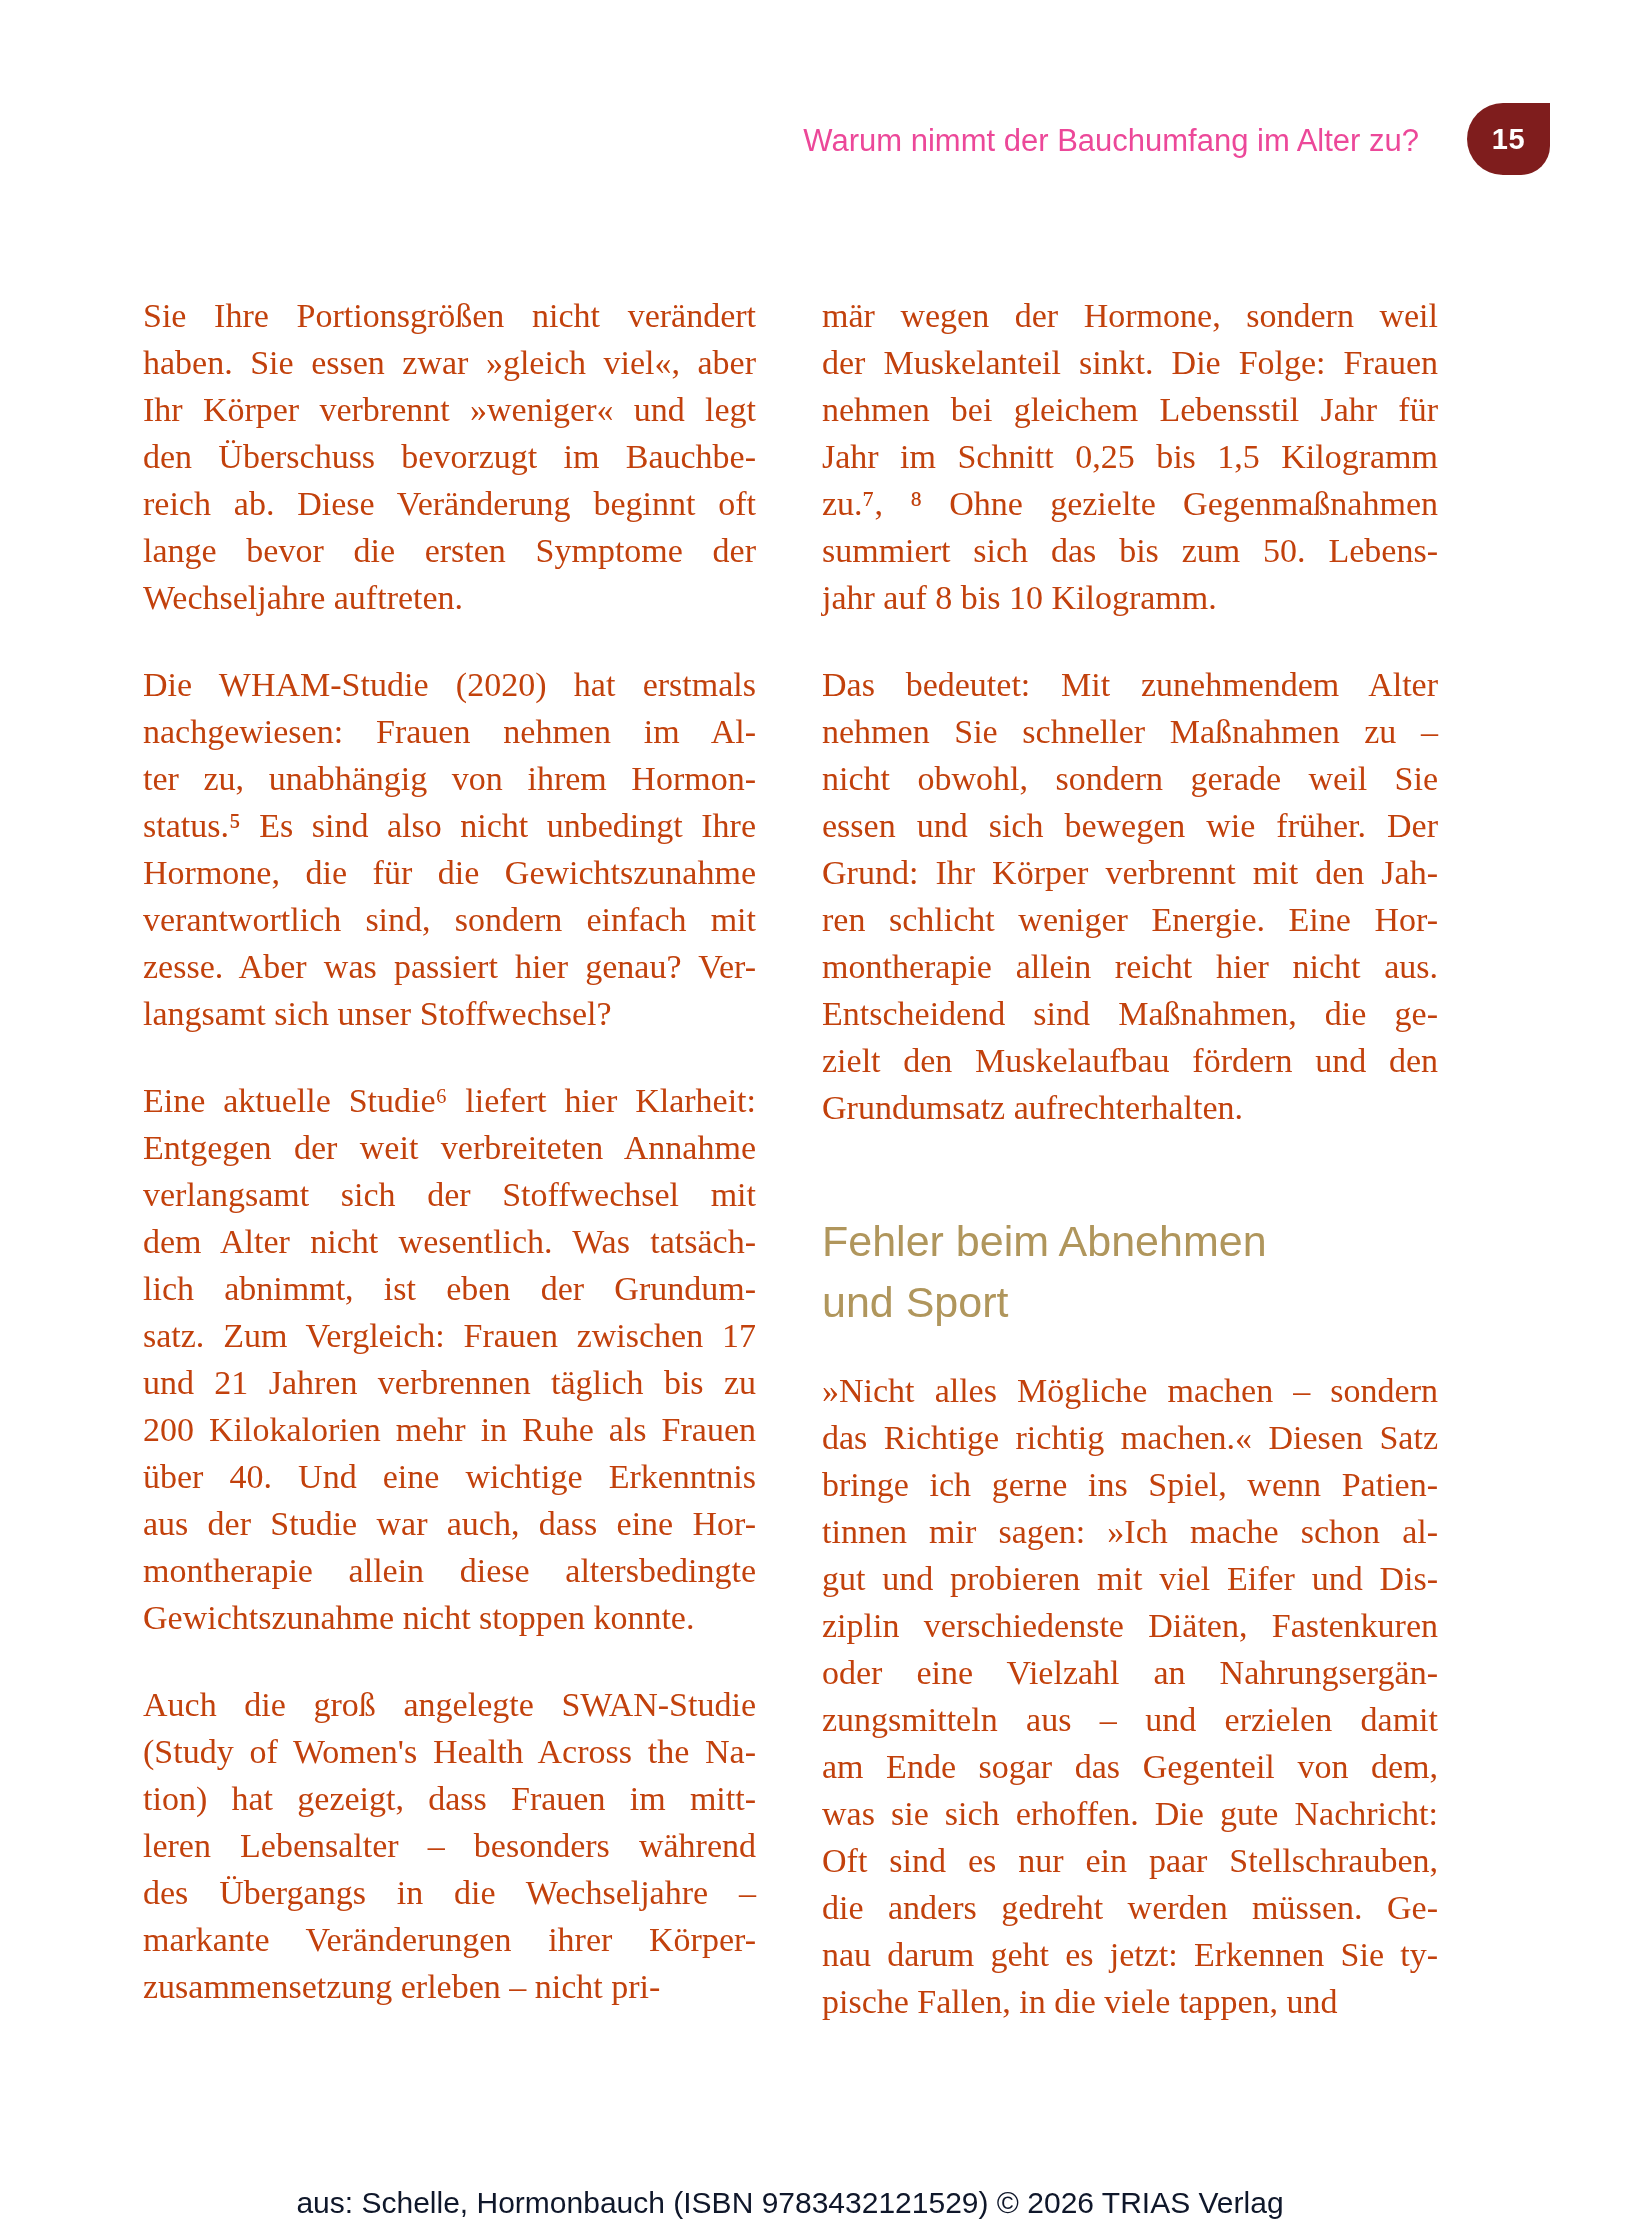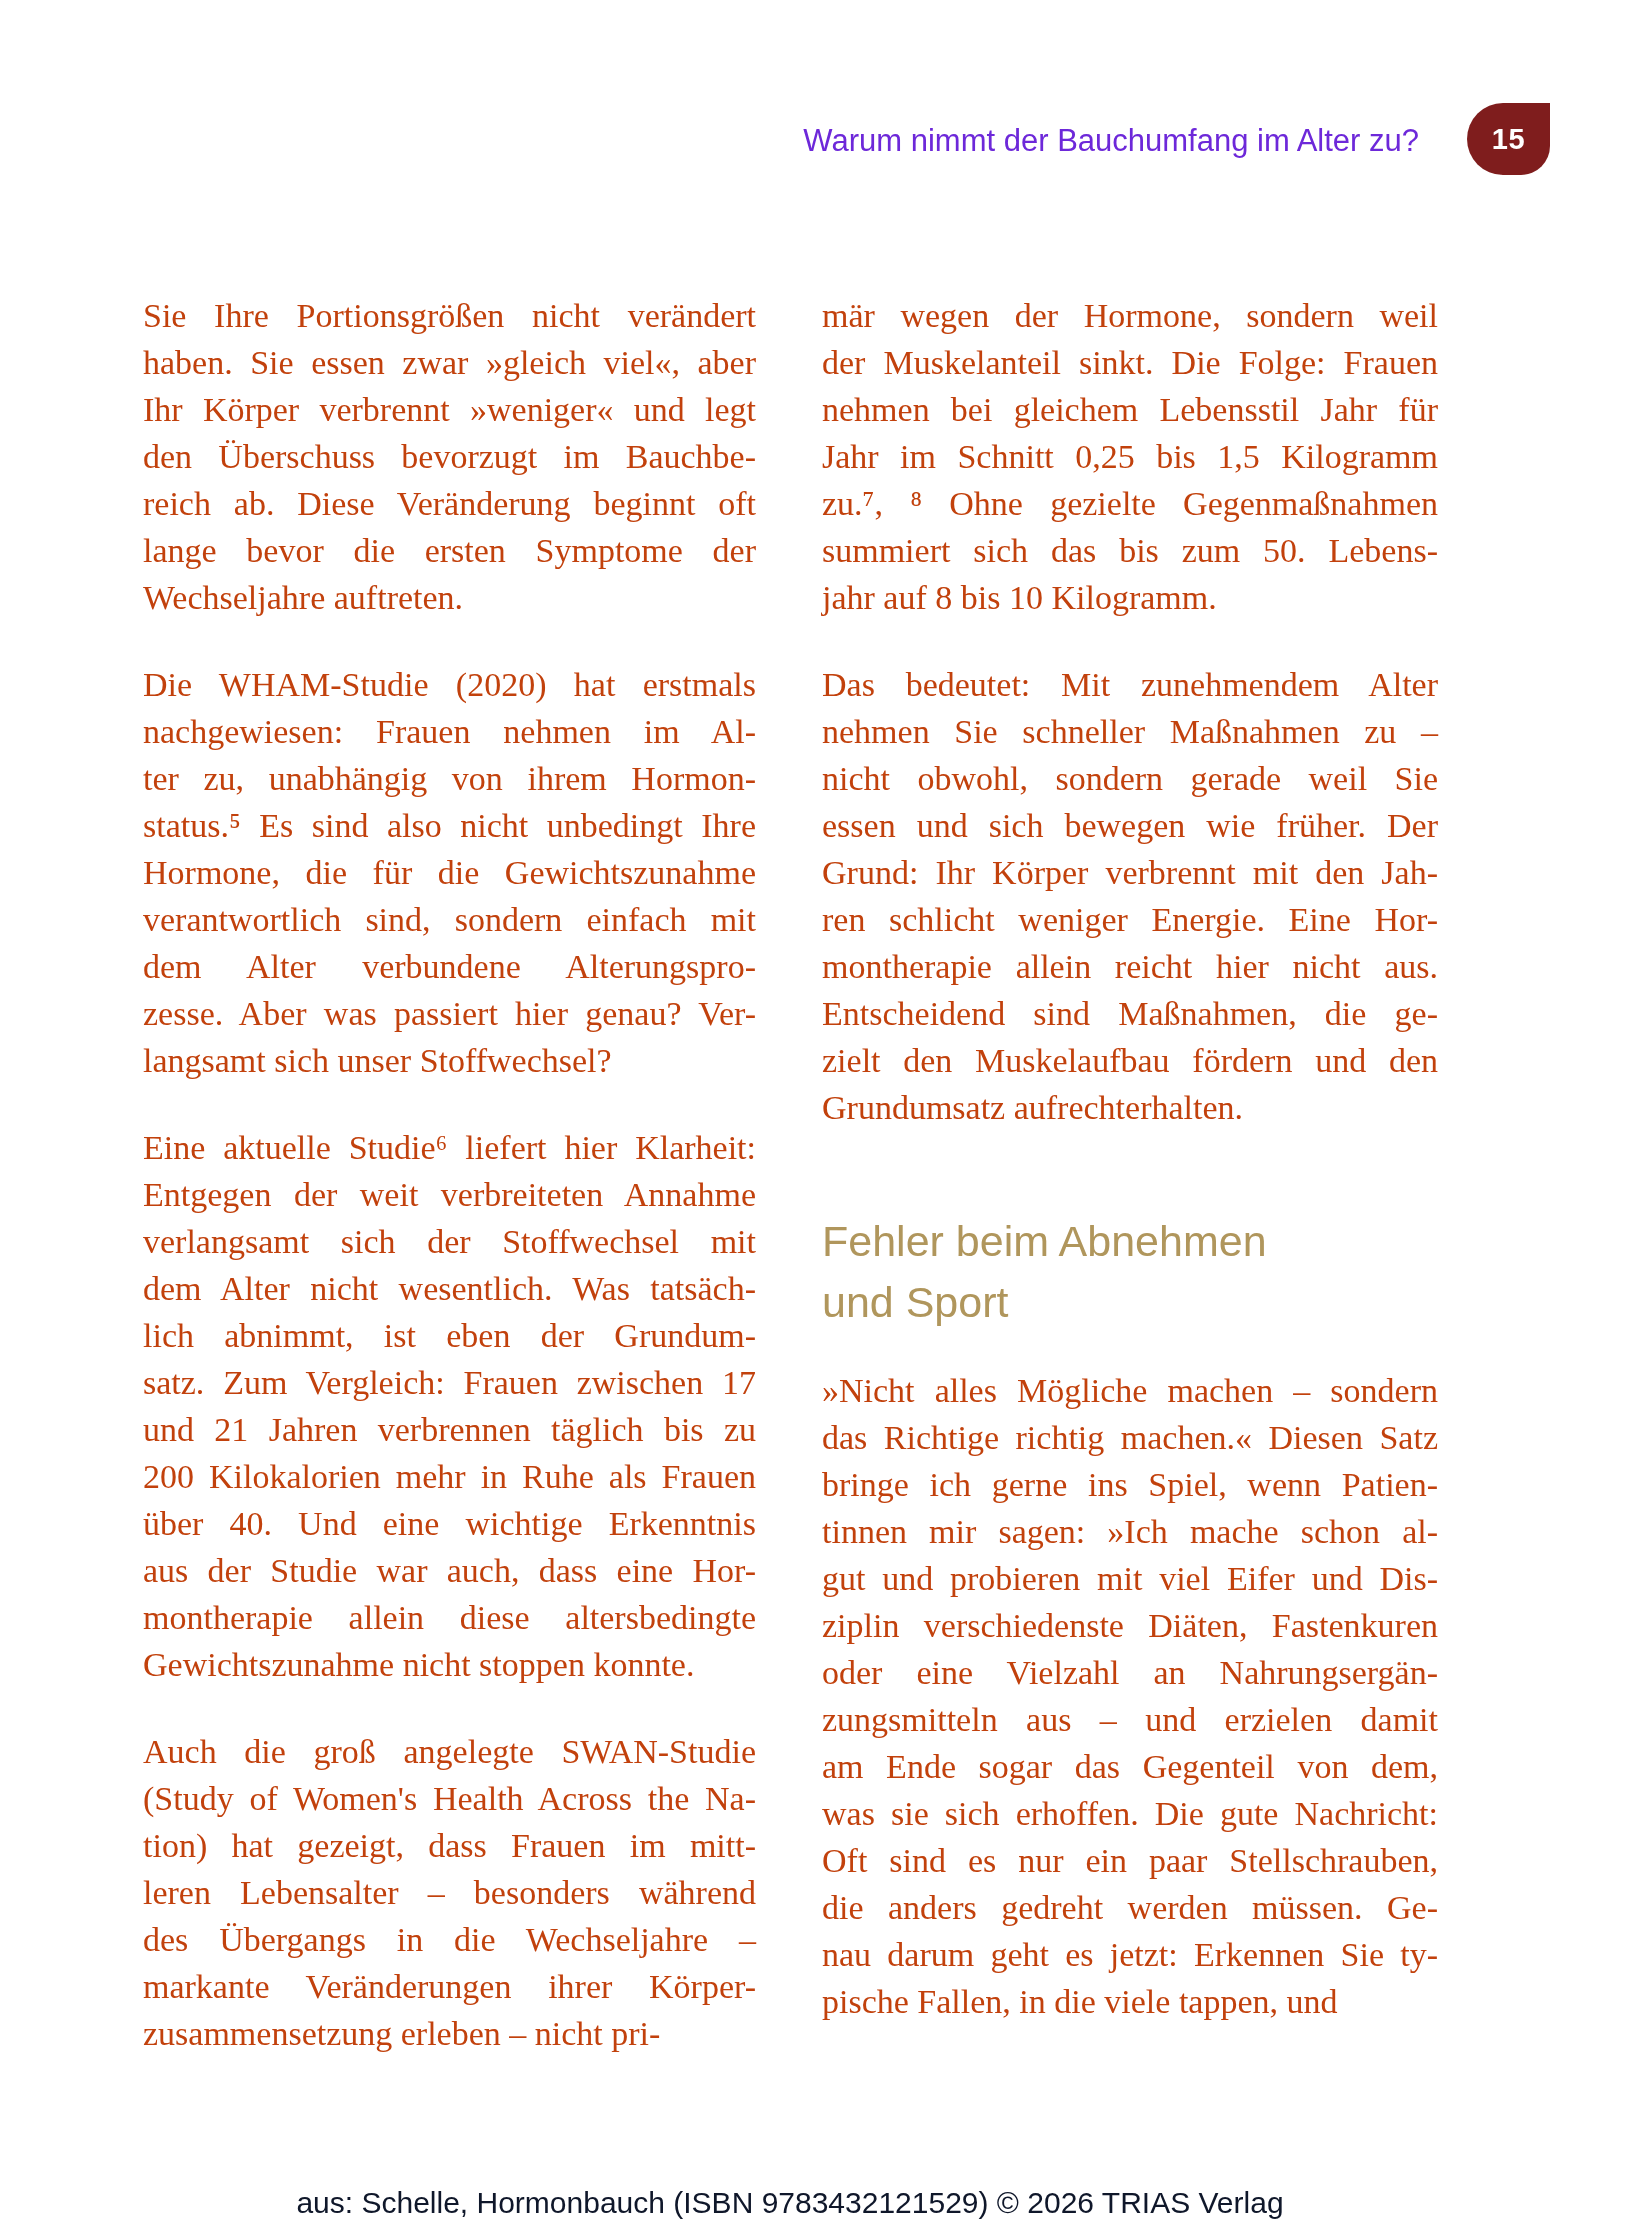--- a/index.html
+++ b/index.html
@@ -18,21 +18,21 @@
   }
   
   .running-head {
     position: absolute;
     top: 124px;
     right: 232px;
     font-family: "Liberation Sans", "DejaVu Sans", sans-serif;
     font-size: 31px;
     line-height: 34px;
     font-weight: 400;
-    color: #6d28d9;
+    color: #ec4899;
     white-space: nowrap;
   }
   .page-badge {
     position: absolute;
     top: 103px;
     left: 1467px;
     width: 83px;
     height: 72px;
     background: #7f1d1d;
     border-radius: 36px 0 29px 36px; 
@@ -115,21 +115,20 @@
         <div class="ln">lange bevor die ersten Symptome der</div>
         <div class="ln last">Wechseljahre auftreten.</div>
       </div>
     <div class="para">
         <div class="ln">Die WHAM-Studie (2020) hat erstmals</div>
         <div class="ln">nachgewiesen: Frauen nehmen im Al-</div>
         <div class="ln">ter zu, unabhängig von ihrem Hormon-</div>
         <div class="ln">status.⁵ Es sind also nicht unbedingt Ihre</div>
         <div class="ln">Hormone, die für die Gewichtszunahme</div>
         <div class="ln">verantwortlich sind, sondern einfach mit</div>
-        <div class="ln">dem Alter verbundene Alterungspro-</div>
         <div class="ln">zesse. Aber was passiert hier genau? Ver-</div>
         <div class="ln last">langsamt sich unser Stoffwechsel?</div>
       </div>
     <div class="para">
         <div class="ln">Eine aktuelle Studie⁶ liefert hier Klarheit:</div>
         <div class="ln">Entgegen der weit verbreiteten Annahme</div>
         <div class="ln">verlangsamt sich der Stoffwechsel mit</div>
         <div class="ln">dem Alter nicht wesentlich. Was tatsäch-</div>
         <div class="ln">lich abnimmt, ist eben der Grundum-</div>
         <div class="ln">satz. Zum Vergleich: Frauen zwischen 17</div>

